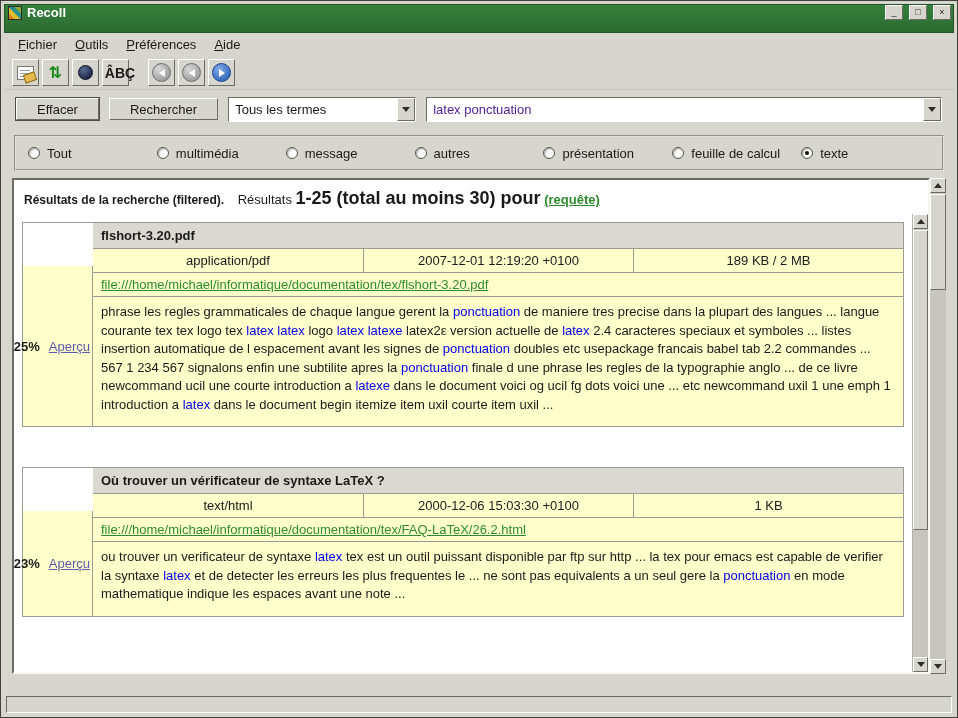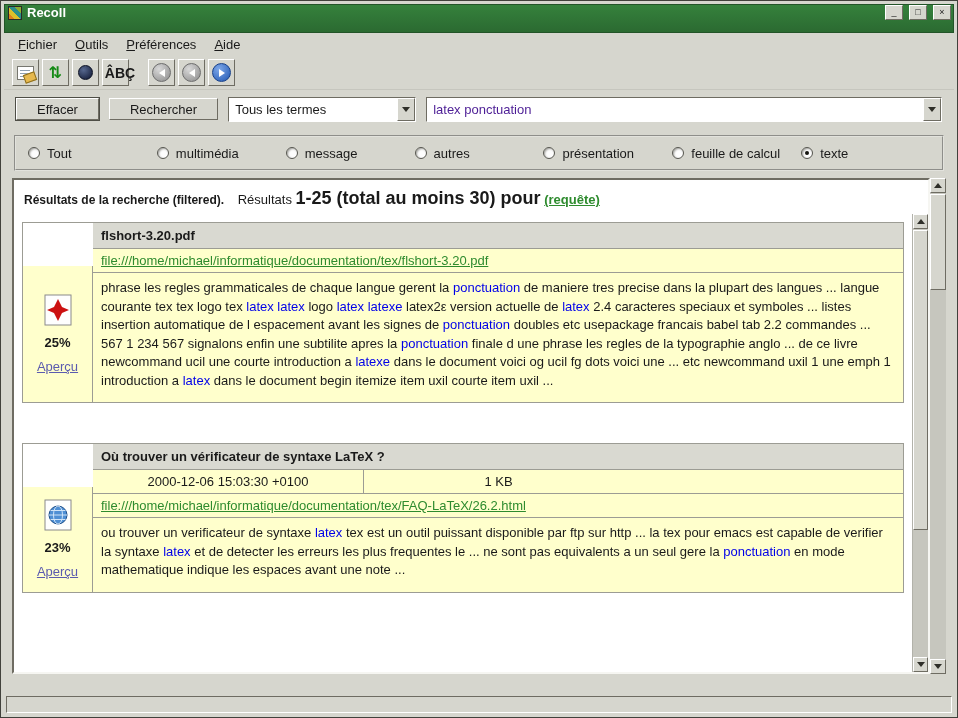--- a/index.html
+++ b/index.html
@@ -69,21 +69,21 @@
   .results-header{padding:8px 10px 5px;white-space:nowrap;overflow:hidden;}
   .rh-title{font-size:12px;font-weight:bold;}
   .rh-label{font-size:13px;margin-left:10px;}
   .rh-range{font-size:18px;font-weight:bold;}
   .rh-query{font-size:13px;font-weight:bold;color:var(--link-green);text-decoration:underline;cursor:pointer;}
   .results-scrollrow{flex:1;display:flex;min-height:0;}
   .results-list{flex:1;min-width:0;padding:8px 8px 0;overflow:hidden;}
 
   .result{display:grid;grid-template-columns:70px minmax(0,1fr);border:1px solid var(--border-gray);background:#fff;}
   .result + .result{margin-top:40px;}
-  .result-left{background:var(--panel-yellow);border-right:1px solid var(--border-gray);display:flex;flex-direction:column;align-items:center;justify-content:center;gap:9px;padding:6px 2px;margin-top:43px;}
+  .result-left{background:var(--panel-yellow);border-right:1px solid var(--border-gray);display:flex;flex-direction:row;align-items:center;justify-content:flex-end;gap:9px;padding:6px 2px;margin-top:43px;}
   .doc-icon svg{display:block;}
   .relevance{font-weight:bold;}
   .preview-link{color:var(--link-preview);text-decoration:underline;cursor:pointer;}
   .result-right{display:flex;flex-direction:column;min-width:0;}
   .r-title{background:#d9d9d1;border-bottom:1px solid var(--border-gray);padding:5px 8px;font-weight:bold;white-space:nowrap;overflow:hidden;}
   .r-info{display:grid;grid-template-columns:1fr 1fr 1fr;background:var(--panel-yellow);border-bottom:1px solid var(--border-gray);}
   .r-info>div{padding:4px 6px;text-align:center;white-space:nowrap;overflow:hidden;}
   .r-info>div+div{border-left:1px solid var(--border-gray);}
   .r-url{background:var(--panel-yellow);border-bottom:1px solid var(--border-gray);padding:4px 8px;white-space:nowrap;overflow:hidden;}
   .r-url a{color:var(--link-green);text-decoration:underline;cursor:pointer;}
@@ -218,20 +218,25 @@
           <rect x="2" y="1" width="26" height="30" fill="#fefefe" stroke="#8a8a8a"></rect>
           <path d="M15 5 L19 13 L26 16 L19 19 L15 27 L11 19 L4 16 L11 13 Z" fill="#c11"></path>
         </svg>
       </span>
 
       <span class="relevance">25%</span>
       <a class="preview-link">Aperçu</a>
     </div>
     <div class="result-right">
       <div class="r-title">flshort-3.20.pdf</div>
+      <div class="r-info">
+        <div>application/pdf</div>
+        <div>2007-12-01 12:19:20 +0100</div>
+        <div>189 KB / 2 MB</div>
+      </div>
       <div class="r-url">
         <a>file:///home/michael/informatique/documentation/tex/flshort-3.20.pdf</a>
       </div>
       <div class="r-snippet"><span>phrase les regles grammaticales de chaque langue gerent la </span><span class="hl">ponctuation</span><span> de maniere tres precise dans la plupart des langues ... langue courante tex tex logo tex </span><span class="hl">latex latex</span><span> logo </span><span class="hl">latex latexe</span><span> latex2ε version actuelle de </span><span class="hl">latex</span><span> 2.4 caracteres speciaux et symboles ... listes insertion automatique de l espacement avant les signes de </span><span class="hl">ponctuation</span><span> doubles etc usepackage francais babel tab 2.2 commandes ... 567 1 234 567 signalons enfin une subtilite apres la </span><span class="hl">ponctuation</span><span> finale d une phrase les regles de la typographie anglo ... de ce livre newcommand ucil une courte introduction a </span><span class="hl">latexe</span><span> dans le document voici og ucil fg dots voici une ... etc newcommand uxil 1 une emph 1 introduction a </span><span class="hl">latex</span><span> dans le document begin itemize item uxil courte item uxil ...</span></div>
     </div>
   </div>
 
   <div class="result">
     <div class="result-left">
 
@@ -244,20 +249,21 @@
           <line x1="7.5" y1="11.5" x2="22.5" y2="11.5" stroke="#cfe3f7" stroke-width="1"></line>
           <line x1="7.5" y1="20.5" x2="22.5" y2="20.5" stroke="#cfe3f7" stroke-width="1"></line>
         </svg>
       </span>
       <span class="relevance">23%</span>
       <a class="preview-link">Aperçu</a>
     </div>
     <div class="result-right">
       <div class="r-title">Où trouver un vérificateur de syntaxe LaTeX ?</div>
       <div class="r-info">
+        <div>text/html</div>
         <div>2000-12-06 15:03:30 +0100</div>
         <div>1 KB</div>
       </div>
       <div class="r-url">
         <a>file:///home/michael/informatique/documentation/tex/FAQ-LaTeX/26.2.html</a>
       </div>
       <div class="r-snippet"><span>ou trouver un verificateur de syntaxe </span><span class="hl">latex</span><span> tex est un outil puissant disponible par ftp sur http ... la tex pour emacs est capable de verifier la syntaxe </span><span class="hl">latex</span><span> et de detecter les erreurs les plus frequentes le ... ne sont pas equivalents a un seul gere la </span><span class="hl">ponctuation</span><span> en mode mathematique indique les espaces avant une note ...</span></div>
     </div>
   </div>
 </div>

